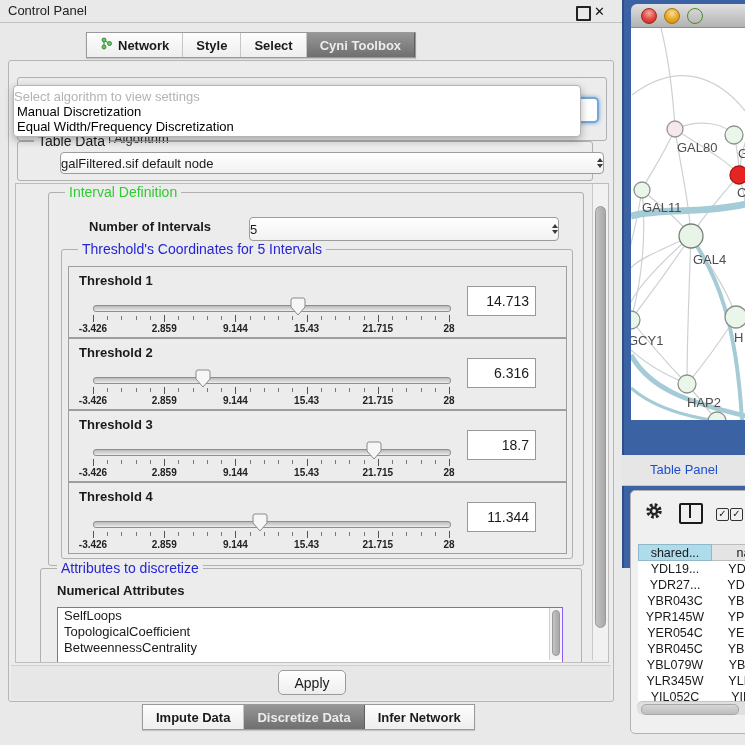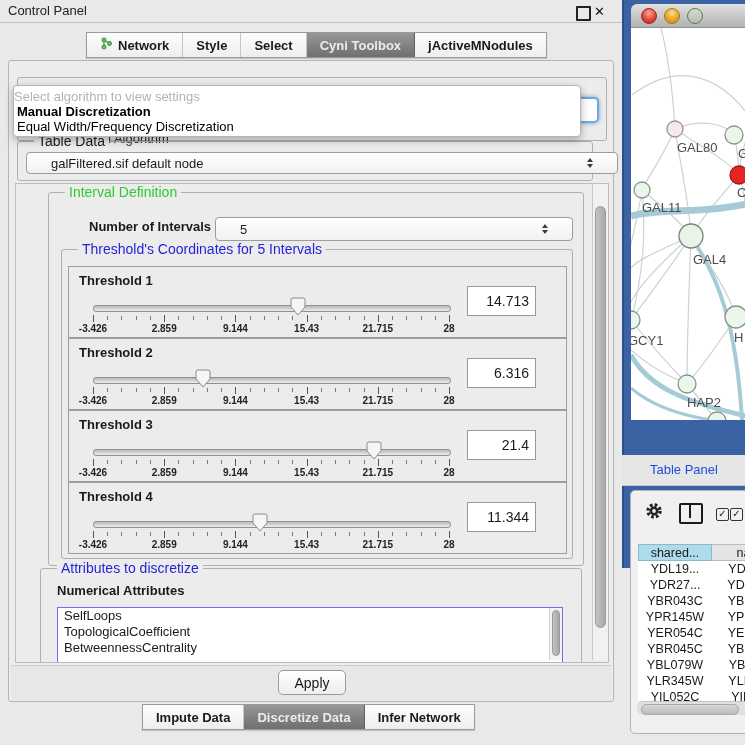--- a/index.html
+++ b/index.html
@@ -29,36 +29,36 @@
   #main-panel{left:8px;top:60px;width:604px;height:640px;background:#ececec;
               border:1px solid #b5b5b5;border-radius:3px;}
   .groupbox{border:1px solid #b0b0b0;border-radius:3px;}
   .group-label{position:absolute;top:-8px;left:16px;background:#ececec;padding:0 4px;
                font-size:14px;line-height:15px;white-space:nowrap;}
   .lbl-green{color:#2ecc2e;}
   .lbl-blue{color:#2424d6;}
 
   
   .combo{display:flex;align-items:center;background:linear-gradient(#ffffff,#f1f1f1);
-         border:1px solid #9c9c9c;border-radius:4px;font-size:13px;padding:0 24px;cursor:default;}
+         border:1px solid #9c9c9c;border-radius:4px;font-size:13px;padding:0 0;cursor:default;margin-left:34px;}
   .spin{margin-left:auto;display:flex;flex-direction:column;gap:2px;align-items:center;}
   .spin i{display:block;width:0;height:0;border-left:3.5px solid transparent;border-right:3.5px solid transparent;}
   .spin .up{border-bottom:4.5px solid #3a3a3a;}
   .spin .dn{border-top:4.5px solid #3a3a3a;}
 
   
   #disc-group{left:8px;top:16px;width:588px;height:62px;}
   #disc-label{left:24px;top:70px;font-size:13px;color:#333;}
   #algo-combo-sliver{left:550px;top:36px;width:36px;height:22px;border:2px solid #74a7d8;
                      border-radius:5px;background:#fff;box-shadow:0 0 4px rgba(90,150,210,.9);}
   #algo-popup{left:4px;top:24px;width:566px;height:50px;background:#fff;border:1px solid #b5b5b5;
               border-radius:4px;box-shadow:0 3px 8px rgba(0,0,0,.3);z-index:50;}
   #algo-popup .ph{display:block;text-align:left;font-size:13px;color:#b3b3b3;padding-top:3px;height:15px;}
   #algo-popup .opt{display:block;font-size:13px;padding:0 3px;height:15px;line-height:15px;color:#000;}
-  #algo-popup .opt.first{font-weight:bold;}
+  #algo-popup .opt.first{font-weight:normal;}
 
   
   #tabledata-group{left:8px;top:80px;width:574px;height:38px;}
   #tabledata-combo{left:8px;top:10px;width:542px;height:20px;}
 
   
   #scrollpane{left:6px;top:122px;width:592px;height:478px;background:#ececec;
               border:1px solid #bdbdbd;overflow:hidden;}
   .vscroll{position:absolute;background:#f1f1f1;border-left:1px solid #c9c9c9;}
   .vscroll .thumb{position:absolute;left:2px;right:2px;border-radius:6px;
@@ -170,23 +170,20 @@
       <span>Network</span>
     </div>
     <div class="tab">
         <span>Style</span>
       </div>
     <div class="tab">
         <span>Select</span>
       </div>
     <div class="tab active">
         <span>Cyni Toolbox</span>
-      </div>
-    <div class="tab">
-        <span>jActiveMNodules</span>
       </div>
   </div>
 
   <div class="abs" id="main-panel">
 
     <div class="abs groupbox" id="disc-group"></div>
     <div class="abs" id="disc-label">Discretization Algorithm</div>
     <div class="abs" id="algo-combo-sliver"></div>
 
     <div class="abs" id="algo-popup">
@@ -359,21 +356,21 @@
                 </div>
               <div class="sl-labels">
                 <span style="left:0%">-3.426</span>
                 <span style="left:20%">2.859</span>
                 <span style="left:40%">9.144</span>
                 <span style="left:60%">15.43</span>
                 <span style="left:80%">21.715</span>
                 <span style="left:100%">28</span>
               </div>
             </div>
-            <div class="val-box">21.4</div>
+            <div class="val-box">18.7</div>
           </div>
 
           <div class="threshold-block" style="top:232px">
             <div class="th-title">Threshold 4</div>
             <div class="sl-zone">
               <div class="sl-track"></div>
               <div class="sl-handle" style="left: 46.9993%;">
                 <svg width="16" height="20" viewBox="0 0 16 20">
                     <path d="M3,1 h10 a2,2 0 0 1 2,2 v7 l-7,8 l-7,-8 v-7 a2,2 0 0 1 2,-2 z" fill="#f6f6f6" stroke="#8a8a8a"></path>
                   </svg>

